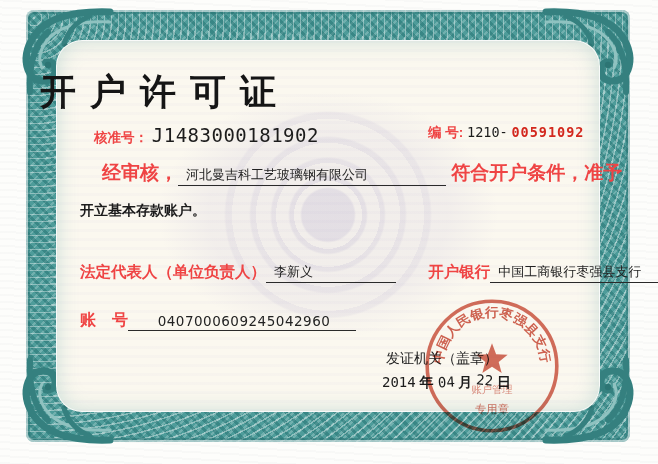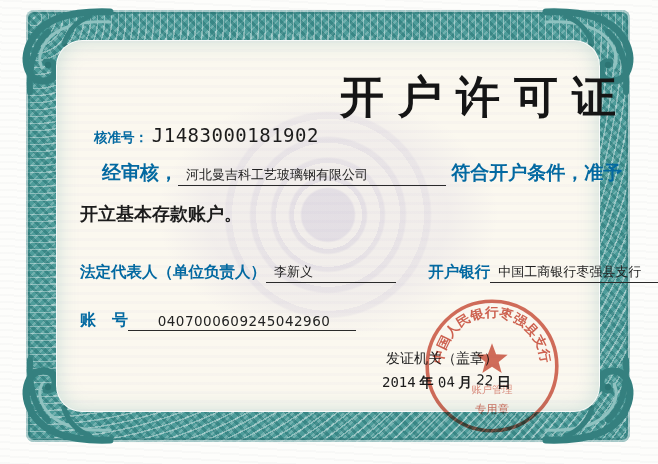--- a/index.html
+++ b/index.html
@@ -38,41 +38,41 @@
       #fbf8ef;
     box-shadow: inset 0 0 0 1px rgba(255,255,255,.8), inset 0 0 22px rgba(70,150,150,.28);
   }
   .corner{position:absolute;width:96px;height:96px;}
   .corner.tl{left:-8px;top:-8px;}
   .corner.tr{right:-8px;top:-8px;transform:scaleX(-1);}
   .corner.bl{left:-8px;bottom:-8px;transform:scaleY(-1);}
   .corner.br{right:-8px;bottom:-8px;transform:scale(-1,-1);}
 
   .title{
-    position:absolute;left:0;right:0;top:58px;text-align:right;
-    font-size:44px;font-weight:bold;letter-spacing:14px;color:#151515;
+    position:absolute;left:0;right:0;top:58px;text-align:left;
+    font-size:36px;font-weight:bold;letter-spacing:14px;color:#151515;
     font-family:"Liberation Serif","DejaVu Serif",serif;
     text-indent:14px;
   }
   .row{position:absolute;white-space:nowrap;}
-  .lbl{font-weight:bold;color:#0369a1;text-align:right;}
+  .lbl{font-weight:bold;color:#ef4444;text-align:right;}
   .num{font-family:"DejaVu Sans Mono","Liberation Mono",monospace;}
   .approval{left:68px;top:114px;font-size:13.5px;}
   .approval .num{font-size:19px;letter-spacing:.5px;}
   .serial{left:402px;top:114px;font-size:13.5px;}
   .serial-red{color:#d3281e;font-weight:bold;letter-spacing:1px;}
   .uline{
     display:inline-block;border-bottom:1.5px solid #2a2a2a;
     font-family:"Liberation Serif","DejaVu Serif",serif;
     font-size:13px;color:#222;vertical-align:bottom;
     padding:0 4px 1px 8px;
   }
   .body1{left:76px;top:150px;font-size:19px;}
   .body1 .uline{width:256px;}
-  .body2{left:54px;top:192px;font-size:18px;font-weight:bold;}
+  .body2{left:54px;top:192px;font-size:14px;font-weight:bold;}
   .repRow{left:54px;top:252px;font-size:15.5px;}
   .repRow .uline.name{width:118px;}
   .repRow .bankLbl{margin-left:28px;}
   .repRow .uline.bank{width:176px;}
   .acctRow{left:54px;top:300px;font-size:16px;}
   .acctRow .uline.acct{width:216px;font-family:"DejaVu Sans","Liberation Sans",sans-serif;font-size:13.5px;letter-spacing:.5px;text-align:center;}
   .issuer{left:360px;top:340px;font-size:14px;font-weight:normal;text-align:right;}
   .dateRow{left:356px;top:364px;font-size:14px;}
   .dateRow .d{font-family:"DejaVu Sans Mono","Liberation Mono",monospace;display:inline-block;}
   .dateRow .d.m{transform:rotate(-4deg);}
@@ -125,20 +125,25 @@
   </svg>
 
   <div class="inner"></div>
 
   <div class="title">开户许可证</div>
 
   <div class="row approval">
     <span class="lbl">核准号：</span>
     <span class="num">J1483000181902</span>
   </div>
+  <div class="row serial">
+    <span class="lbl">编 号: </span>
+    <span class="num">1210-</span>
+    <span class="num serial-red">00591092</span>
+  </div>
 
   <div class="row body1">
     <span class="lbl">经审核，</span><span class="uline">河北曼吉科工艺玻璃钢有限公司</span>
     <span class="lbl">符合开户条件，准予</span>
   </div>
   <div class="row body2">开立基本存款账户。</div>
 
   <div class="row repRow">
     <span class="lbl">法定代表人（单位负责人）</span><span class="uline name">李新义</span>
     <span class="lbl bankLbl">开户银行</span><span class="uline bank">中国工商银行枣强县支行</span>

